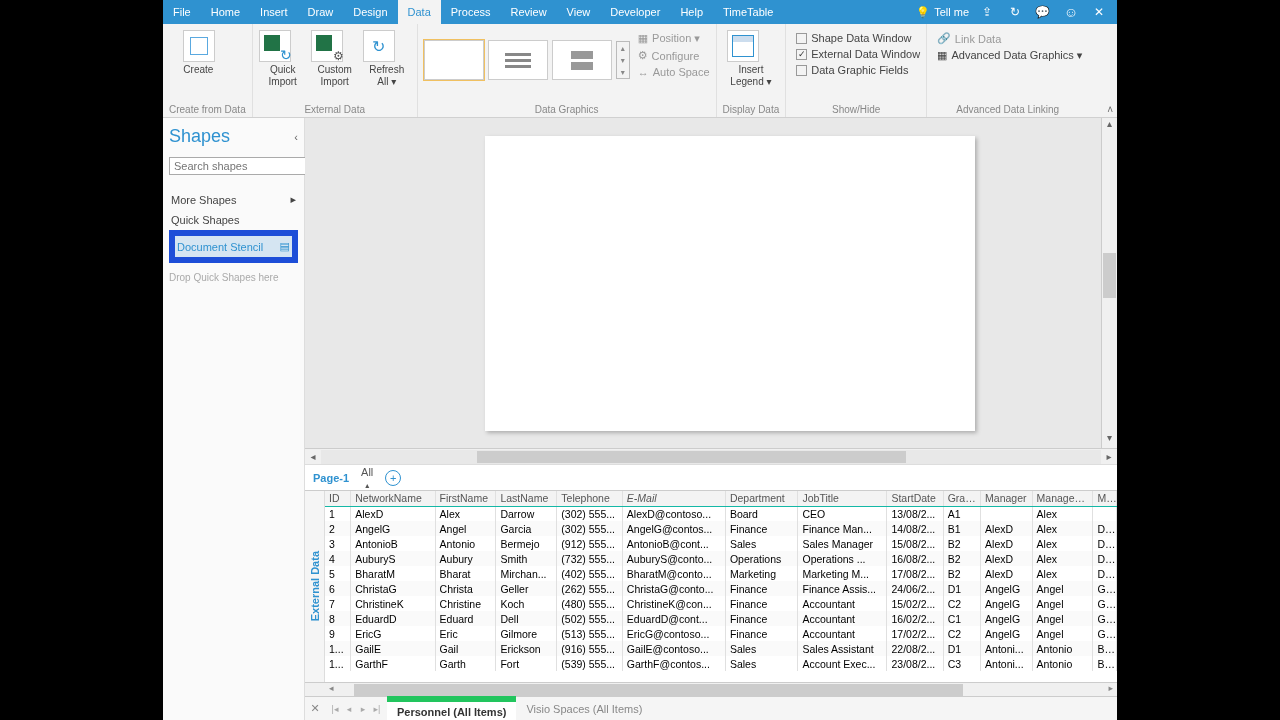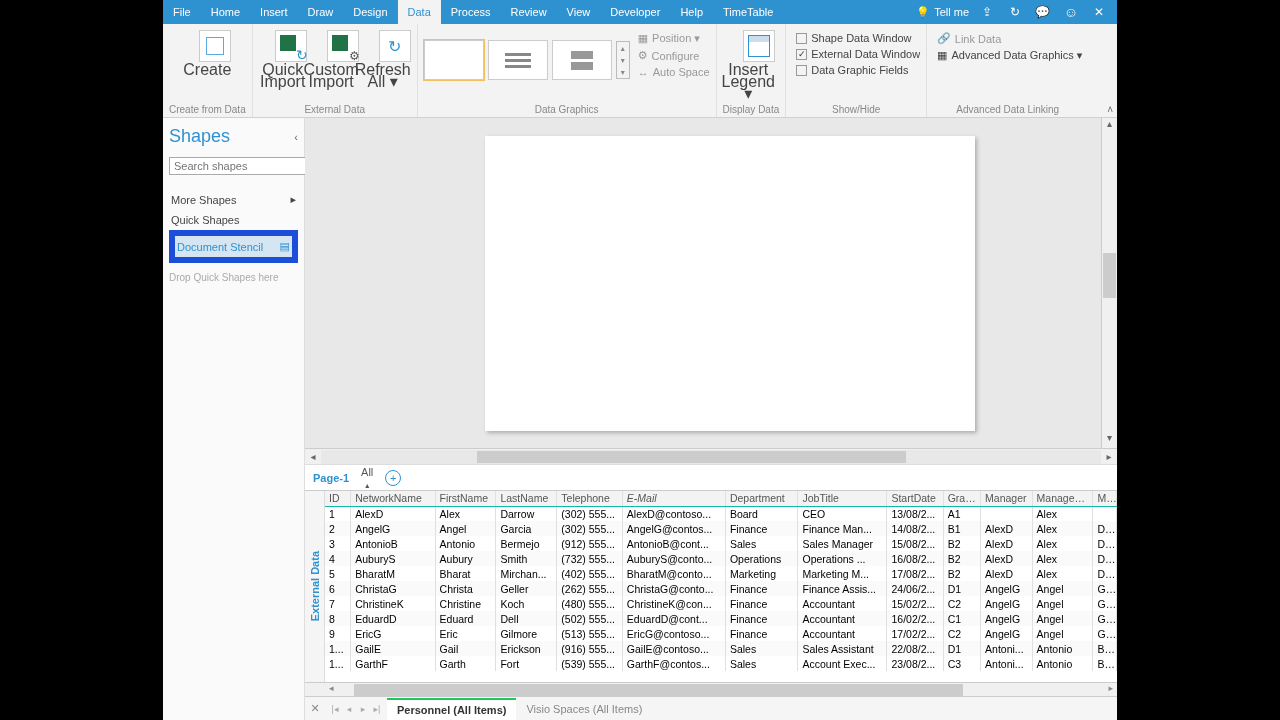--- a/index.html
+++ b/index.html
@@ -14,21 +14,21 @@
 .menubar .right-icons { display: flex; align-items: center; gap: 8px; padding-right: 8px; }
 .menubar .icon-btn { width: 20px; height: 20px; display: flex; align-items: center; justify-content: center; cursor: pointer; color: #fff; font-size: 12px; }
 .menubar .smiley { font-size: 14px; }
 .tellme { display: flex; align-items: center; gap: 4px; padding: 0 8px; }
 
 
 .ribbon { background: #f3f3f3; border-bottom: 1px solid #d0d0d0; display: flex; height: 94px; position: relative; }
 .ribbon-group { display: flex; flex-direction: column; align-items: center; padding: 4px 6px 0; border-right: 1px solid #e0e0e0; }
 .ribbon-group .group-body { display: flex; align-items: flex-start; gap: 4px; flex: 1; }
 .ribbon-group .group-label { font-size: 10px; color: #888; padding: 2px 0; }
-.big-btn { display: flex; flex-direction: column; align-items: flex-end; width: 48px; font-size: 16px; color: #444; cursor: pointer; padding-top: 2px; }
+.big-btn { display: flex; flex-direction: column; align-items: flex-start; width: 48px; font-size: 10px; color: #444; cursor: pointer; padding-top: 2px; }
 .big-btn .bicon { width: 32px; height: 32px; margin-bottom: 2px; background: #fff; border: 1px solid #ccc; position: relative; }
 .big-btn .bicon.create::after { content: ""; position: absolute; inset: 6px; border: 1px solid #5aa9e0; }
 .big-btn .bicon.import::before { content: ""; position: absolute; left: 4px; top: 4px; width: 16px; height: 16px; background: #217346; }
 .big-btn .bicon.import::after { content: "↻"; position: absolute; right: -2px; bottom: -2px; color: #2f92d0; font-size: 14px; }
 .big-btn .bicon.custom::after { content: "⚙"; position: absolute; right: -2px; bottom: -2px; font-size: 12px; color: #555; }
 .big-btn .bicon.refresh::after { content: "↻"; position: absolute; inset: 0; display: flex; align-items: center; justify-content: center; color: #2f92d0; font-size: 16px; }
 .big-btn .bicon.legend::before { content: ""; position: absolute; left: 4px; top: 4px; width: 20px; height: 20px; border: 1px solid #2f92d0; background: linear-gradient(#cde 30%, #fff 30%); }
 .big-btn .label { line-height: 12px; text-align: center; }
 .dg-gallery { display: flex; align-items: center; gap: 4px; padding-top: 12px; }
 .dg-item { width: 60px; height: 40px; border: 1px solid #ccc; background: #fff; display: flex; align-items: center; justify-content: center; }
@@ -84,21 +84,21 @@
 th { background: #f3f3f3; border-bottom: 1px solid #14b8a6; font-weight: 400; color: #555; }
 tr:nth-child(even) td { background: #fafafa; }
 .grid-hscroll { height: 14px; background: #f0f0f0; display: flex; border-top: 1px solid #ccc; }
 .grid-hscroll .thumb { margin-left: 2%; width: 75%; background: #ccc; height: 12px; margin-top: 1px; }
 
 .ext-tabs { height: 24px; border-top: 1px solid #ccc; display: flex; align-items: center; font-size: 11px; background: #f5f5f5; }
 .ext-tabs .xbtn { width: 20px; text-align: center; color: #888; cursor: pointer; }
 .ext-tabs .nav { display: flex; gap: 2px; padding: 0 4px; }
 .ext-tabs .nav span { width: 12px; text-align: center; color: #aaa; cursor: pointer; font-size: 9px; }
 .ext-tabs .etab { padding: 4px 10px; cursor: pointer; }
-.ext-tabs .etab.active { background: #fff; font-weight: 600; color: #333; border-top: 2px solid #22c55e; }
+.ext-tabs .etab.active { background: #fff; font-weight: 600; color: #333; border-top: 6px solid #22c55e; }
 .ext-tabs .etab:not(.active) { color: #888; }
 </style>
 </head>
 <body>
 
 <div class="app-frame">
 
   <div class="menubar">
     <div id="menu-tabs" style="display: flex;">
         <div class="tab">File</div>

